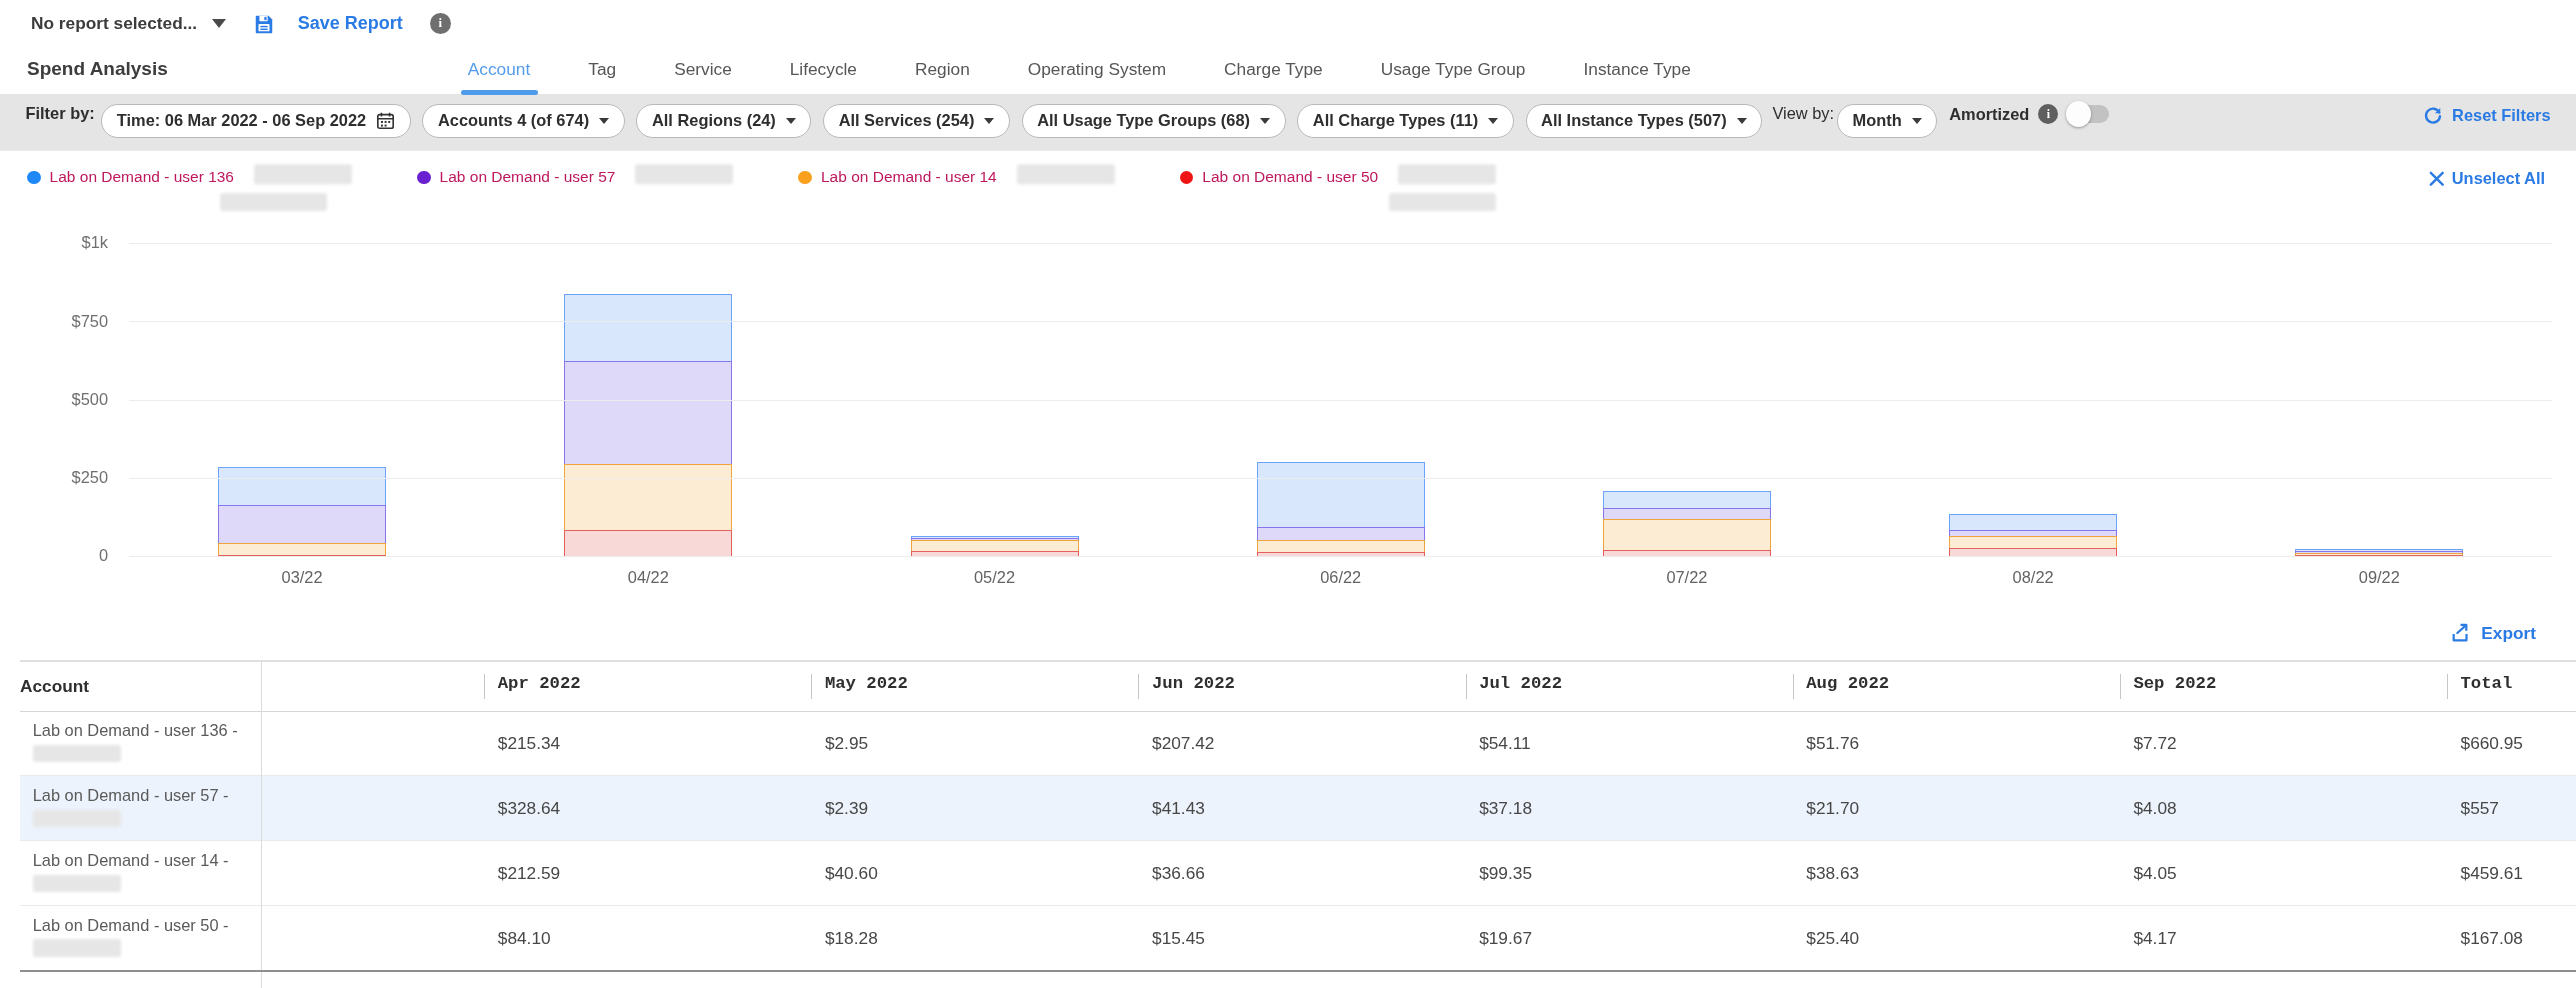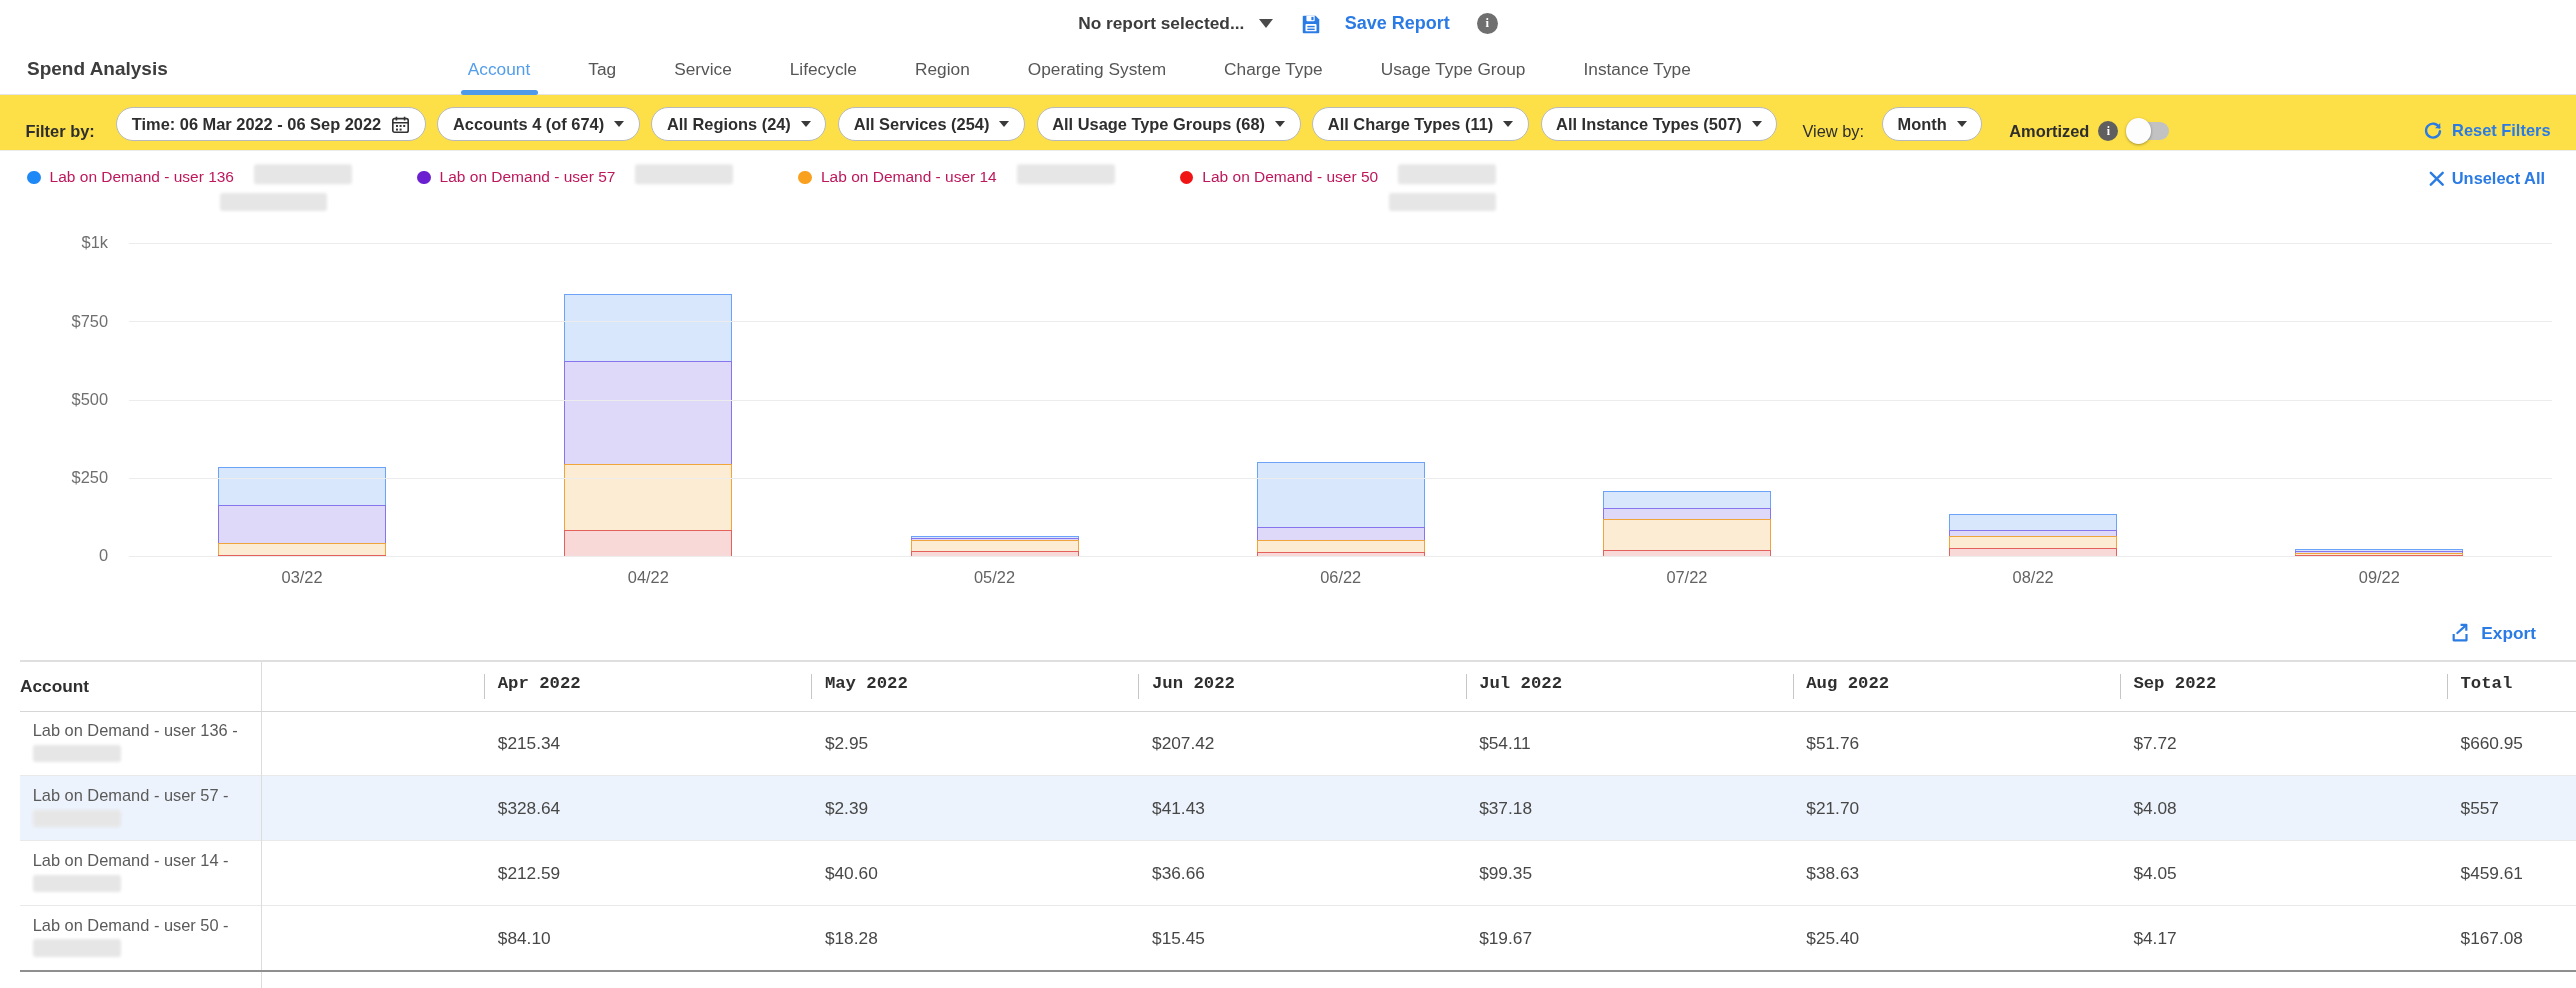--- a/index.html
+++ b/index.html
@@ -1,33 +1,33 @@
 <!DOCTYPE html>
 <html style="font-size:14.5px"><head>
 <meta charset="utf-8">
 <style>
   * { margin:0; padding:0; box-sizing:border-box; }
   html,body { background:#fff; }
   body { font-family:"Liberation Sans", sans-serif; color:#333; width:2576px; height:989px; overflow:hidden; }
 
-  .topbar { display:flex; justify-content:center; align-items:center; gap:27px; padding:11px 31px 3.6px; height:40px; }
+  .topbar { display:flex; justify-content:flex-start; align-items:center; gap:27px; padding:11px 31px 3.6px; height:40px; }
   .report-selector { display:flex; align-items:center; gap:14.5px; cursor:pointer; }
   .report-selector .label { font-size:17.3px; font-weight:700; color:#3c3c3c; }
   .caret-big { width:0; height:0; border-left:7.3px solid transparent; border-right:7.3px solid transparent; border-top:9px solid #4a4a4a; }
   .save-report { display:flex; align-items:center; gap:23px; color:#2b7be4; font-size:18px; font-weight:700; cursor:pointer; }
   .info-circle { display:inline-flex; align-items:center; justify-content:center; width:21px; height:21px; border-radius:50%; background:#6f6f6f; color:#fff; font-size:12.7px; font-weight:700; font-family:"Liberation Serif", serif; }
 
   .title-row { display:flex; align-items:flex-end; padding:5.5px 27px 0; border-bottom:0.9px solid #e4e4e4; height:55px; }
   .page-title { font-size:19px; font-weight:600; color:#3d3d3d; padding-bottom:14.5px; }
   .tabs { display:flex; gap:58px; margin-left:300px; }
   .tab { font-size:17.3px; color:#565656; padding-bottom:13.6px; position:relative; cursor:pointer; white-space:nowrap; }
   .tab.active { color:#539dea; }
   .tab.active::after { content:""; position:absolute; left:-7.3px; right:-7.3px; bottom:-0.9px; height:4.5px; border-radius:2.7px; background:#4f9bea; }
 
-  .filter-bar { display:flex; align-items:flex-end; gap:18px; padding:9px 25.5px; background:#fde047; border-bottom:0.9px solid #ececec; height:56px; }
+  .filter-bar { display:flex; align-items:flex-start; gap:3px; padding:9px 25.5px; background:#e5e5e5; border-bottom:0.9px solid #ececec; height:56px; }
   .filter-label { font-size:16.4px; font-weight:700; color:#2e2e2e; margin-right:3.6px; white-space:nowrap; }
   .pill { display:flex; align-items:center; gap:10px; background:#fff; border:1.4px solid #b9b9b9; border-radius:18px; padding:6.4px 14.5px; font-size:16.4px; font-weight:600; color:#2e2e2e; cursor:pointer; white-space:nowrap; }
   .caret-sm { width:0; height:0; border-left:5.5px solid transparent; border-right:5.5px solid transparent; border-top:6.4px solid #3a3a3a; }
   .viewby-label { font-size:16.4px; font-weight:400; color:#2e2e2e; margin-left:7.3px; white-space:nowrap; }
   .amortized-wrap { display:flex; align-items:center; gap:9px; margin-left:9px; }
   .amortized-label { font-size:16.4px; font-weight:700; color:#2e2e2e; white-space:nowrap; }
   .info-dark { display:inline-flex; align-items:center; justify-content:center; width:20px; height:20px; border-radius:50%; background:#5f5f5f; color:#fff; font-size:11.8px; font-weight:700; font-family:"Liberation Serif", serif; }
   .toggle { position:relative; width:42px; height:18px; border-radius:9px; background:#c2c2c2; cursor:pointer; }
   .toggle .knob { position:absolute; left:-1.8px; top:-3.6px; width:25.5px; height:25.5px; border-radius:50%; background:#fdfdfd; box-shadow:0 0.9px 2.7px rgba(0,0,0,.35); }
   .reset-filters { display:flex; align-items:center; gap:8.2px; margin-left:auto; color:#2b7be4; font-size:16.4px; font-weight:700; cursor:pointer; white-space:nowrap; }

